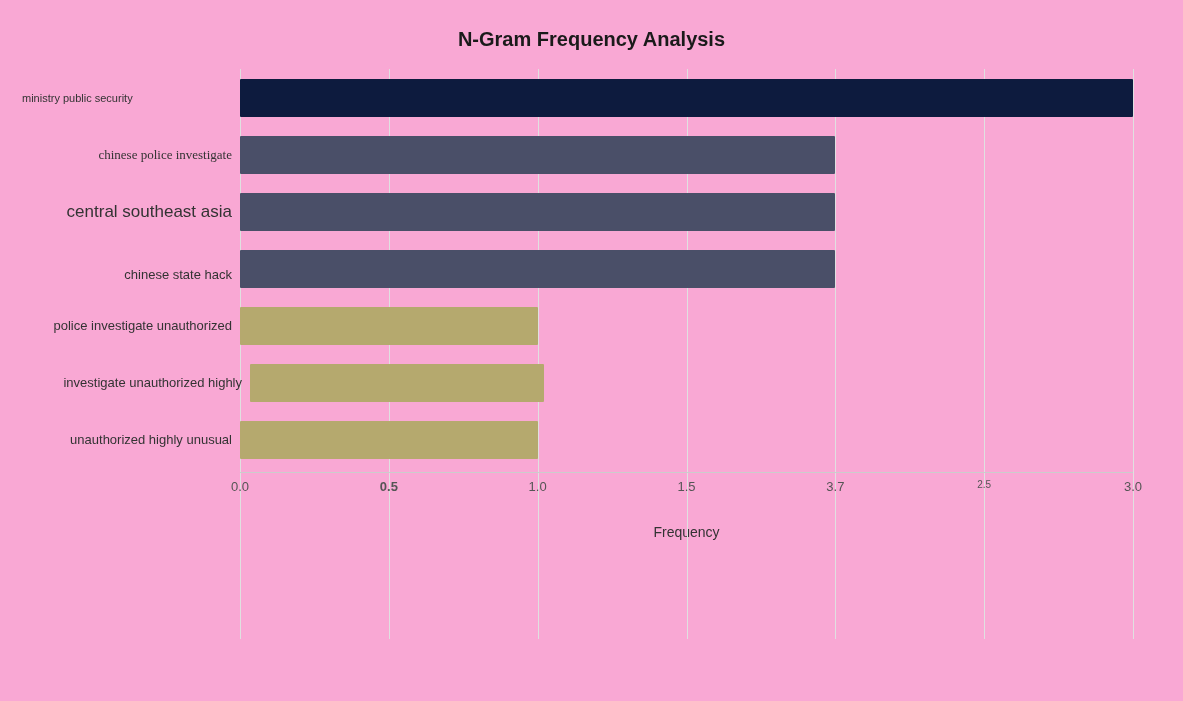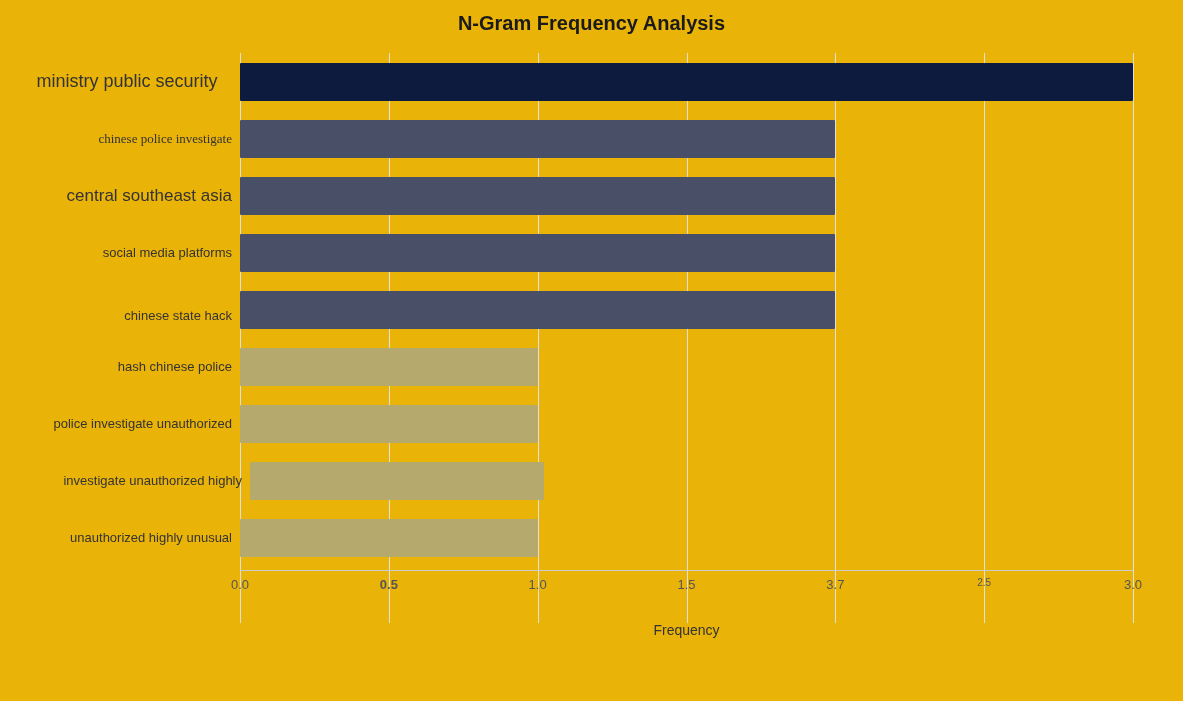--- a/index.html
+++ b/index.html
@@ -6,25 +6,25 @@
     body {
       background: #f8f8f8;
       font-family: Arial, sans-serif;
       width: 1183px;
       height: 701px;
       display: flex;
       align-items: center;
       justify-content: center;
     }
     .chart-container {
-      background: #eab308;
+      background: #f9a8d4;
       width: 1183px;
       height: 701px;
       position: relative;
-      padding: 8px 20px 80px 20px;
+      padding: 24px 20px 80px 20px;
     }
     .chart-title {
       text-align: center;
       font-size: 20px;
       font-weight: bold;
       color: #1a1a1a;
       margin-bottom: 18px;
       margin-top: 4px;
     }
     .bar-row {
@@ -75,42 +75,34 @@
         <div style="position: absolute; top: 0px; bottom: 0px; left: 0%; width: 1px; background: rgb(224, 224, 224);"></div>
         <div style="position: absolute; top: 0px; bottom: 0px; left: 16.6667%; width: 1px; background: rgb(224, 224, 224);"></div>
         <div style="position: absolute; top: 0px; bottom: 0px; left: 33.3333%; width: 1px; background: rgb(224, 224, 224);"></div>
         <div style="position: absolute; top: 0px; bottom: 0px; left: 50%; width: 1px; background: rgb(224, 224, 224);"></div>
         <div style="position: absolute; top: 0px; bottom: 0px; left: 66.6667%; width: 1px; background: rgb(224, 224, 224);"></div>
         <div style="position: absolute; top: 0px; bottom: 0px; left: 83.3333%; width: 1px; background: rgb(224, 224, 224);"></div>
         <div style="position: absolute; top: 0px; bottom: 0px; left: 100%; width: 1px; background: rgb(224, 224, 224);"></div>
       </div>
 
   <div class="bar-row" style="display: flex; align-items: center; height: 57px; position: relative; margin-left: 0px; margin-right: 0px;">
-        <div class="bar-label" style="position: absolute; right: auto; width: 210px; text-align: center; font-size: 18px; color: rgb(51, 51, 51); white-space: nowrap; left: -218px;">ministry public security</div>
+        <div class="bar-label" style="position: absolute; right: auto; width: 210px; text-align: left; font-size: 11px; color: rgb(51, 51, 51); white-space: nowrap; left: -218px;">ministry public security</div>
         <div style="height: 38px; border-radius: 1px; background: rgb(13, 27, 62); width: 100%;"></div>
       </div>
       <div class="bar-row" style="display: flex; align-items: center; height: 57px; position: relative; margin-left: 0px; margin-right: 0px;">
         <div class="bar-label" style="position: absolute; right: auto; width: 210px; text-align: right; font-size: 13px; color: rgb(51, 51, 51); white-space: nowrap; left: -218px; font-family: Liberation Serif, serif;">chinese police investigate</div>
         <div style="height: 38px; border-radius: 1px; background: rgb(74, 79, 104); width: 66.6667%;"></div>
       </div>
       <div class="bar-row" style="display: flex; align-items: center; height: 57px; position: relative; margin-left: 0px; margin-right: 0px;">
         <div class="bar-label" style="position: absolute; right: auto; width: 210px; text-align: right; font-size: 17px; color: rgb(51, 51, 51); white-space: nowrap; left: -218px;">central southeast asia</div>
         <div style="height: 38px; border-radius: 1px; background: rgb(74, 79, 104); width: 66.6667%;"></div>
       </div>
       <div class="bar-row" style="display: flex; align-items: center; height: 57px; position: relative; margin-left: 0px; margin-right: 0px;">
-        <div class="bar-label" style="position: absolute; right: auto; width: 210px; text-align: right; font-size: 13px; color: rgb(51, 51, 51); white-space: nowrap; left: -218px;">social media platforms</div>
-        <div style="height: 38px; border-radius: 1px; background: rgb(74, 79, 104); width: 66.6667%;"></div>
-      </div>
-      <div class="bar-row" style="display: flex; align-items: center; height: 57px; position: relative; margin-left: 0px; margin-right: 0px;">
         <div class="bar-label" style="position: absolute; right: auto; width: 210px; text-align: right; font-size: 13px; color: rgb(51, 51, 51); white-space: nowrap; left: -218px; margin-top: 12px;">chinese state hack</div>
         <div style="height: 38px; border-radius: 1px; background: rgb(74, 79, 104); width: 66.6667%;"></div>
-      </div>
-      <div class="bar-row" style="display: flex; align-items: center; height: 57px; position: relative; margin-left: 0px; margin-right: 0px;">
-        <div class="bar-label" style="position: absolute; right: auto; width: 210px; text-align: right; font-size: 13px; color: rgb(51, 51, 51); white-space: nowrap; left: -218px;">hash chinese police</div>
-        <div style="height: 38px; border-radius: 1px; background: rgb(181, 169, 110); width: 33.3333%;"></div>
       </div>
       <div class="bar-row" style="display: flex; align-items: center; height: 57px; position: relative; margin-left: 0px; margin-right: 0px;">
         <div class="bar-label" style="position: absolute; right: auto; width: 210px; text-align: right; font-size: 13px; color: rgb(51, 51, 51); white-space: nowrap; left: -218px;">police investigate unauthorized</div>
         <div style="height: 38px; border-radius: 1px; background: rgb(181, 169, 110); width: 33.3333%;"></div>
       </div>
       <div class="bar-row" style="display: flex; align-items: center; height: 57px; position: relative; margin-left: 10px; margin-right: 0px;">
         <div class="bar-label" style="position: absolute; right: auto; width: 210px; text-align: right; font-size: 13px; color: rgb(51, 51, 51); white-space: nowrap; left: -218px;">investigate unauthorized highly</div>
         <div style="height: 38px; border-radius: 1px; background: rgb(181, 169, 110); width: 33.3333%;"></div>
       </div>
       <div class="bar-row" style="display: flex; align-items: center; height: 57px; position: relative; margin-left: 0px; margin-right: 0px;">

